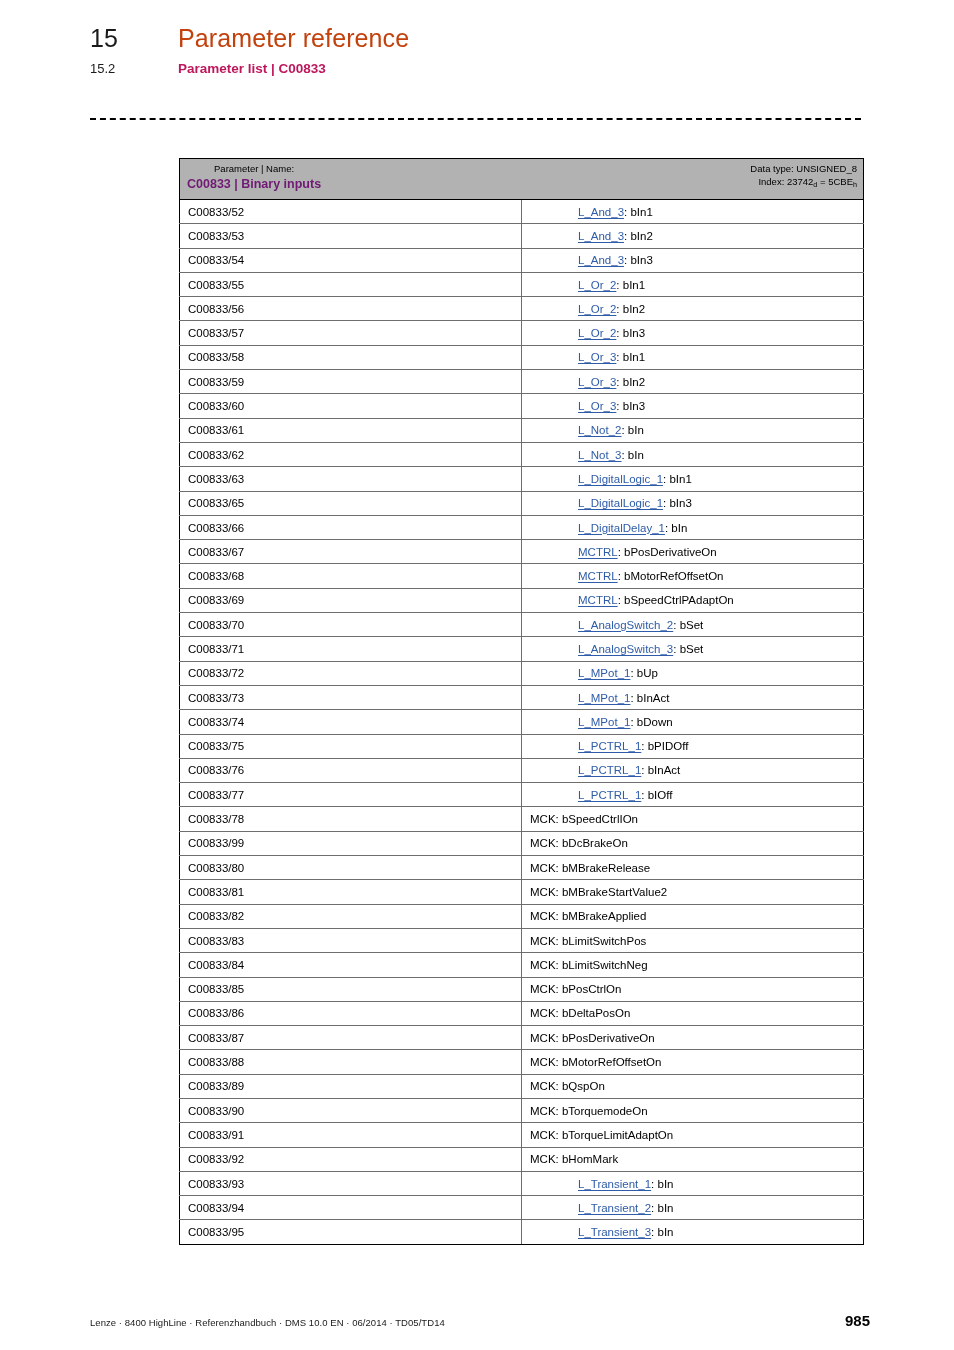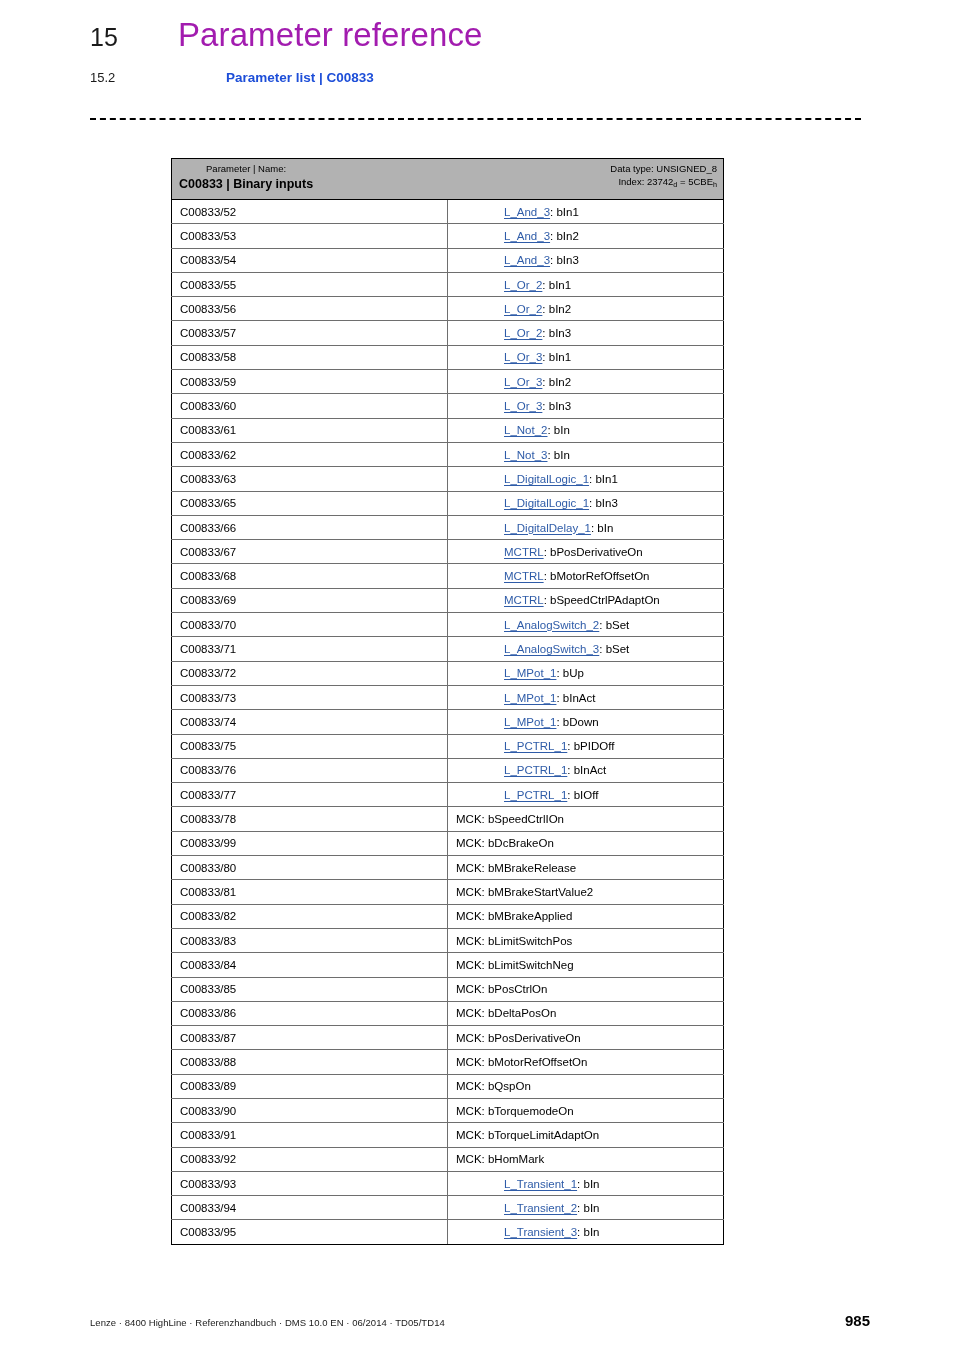--- a/index.html
+++ b/index.html
@@ -21,75 +21,74 @@
     left: 0; top: 0;
     width: 954px;
     height: 1350px;
     overflow: hidden;
   }
 
   
   .hdr {
     position: absolute;
     left: 90px;
-    top: 16px;
+    top: 24px;
     width: 780px;
   }
   .hdr-row1 {
     display: flex;
     align-items: baseline;
     height: 34px;
   }
   .hdr-row2 {
     display: flex;
     align-items: baseline;
-    margin-top: 20px;
-    gap: 48px;
+    margin-top: 3px;
   }
   .chapter-num {
     width: 88px;
     font-size: 25px;
     font-weight: 400;
     color: #1a1a1a;
     letter-spacing: .1px;
   }
   .chapter-title {
-    font-size: 33px;
-    font-weight: 400;
-    color: #a21caf;
+    font-size: 25px;
+    font-weight: 400;
+    color: #c2410c;
     letter-spacing: .1px;
   }
   .section-num {
     width: 88px;
     font-size: 13px;
     font-weight: 400;
     color: #1a1a1a;
   }
   .section-title {
     font-size: 13.5px;
     font-weight: 700;
-    color: #1d4ed8;
+    color: #be185d;
   }
 
   
   .dashed-rule {
     position: absolute;
     left: 90px;
     top: 118px;
     width: 771px;
     height: 0;
     border-top: 2px dashed #000000;
   }
 
   
   .ptable {
     position: absolute;
-    left: 171px;
+    left: 179px;
     top: 158px;
-    width: 553px;
+    width: 685px;
     border-collapse: collapse;
     table-layout: fixed;
   }
   .ptable td, .ptable th {
     padding: 0;
     margin: 0;
   }
 
   .thead-cell {
     background: #b2b2b2;
@@ -110,21 +109,21 @@
   .thead-left .lbl {
     font-size: 9.5px;
     font-weight: 400;
     color: #000;
     line-height: 12px;
     white-space: nowrap;
   }
   .thead-left .val {
     font-size: 12.5px;
     font-weight: 700;
-    color: #000000;
+    color: #701a75;
     line-height: 16px;
     white-space: nowrap;
     margin-top: 1px;
   }
   .thead-right {
     text-align: right;
   }
   .thead-right .lbl {
     font-size: 9.5px;
     font-weight: 400;

